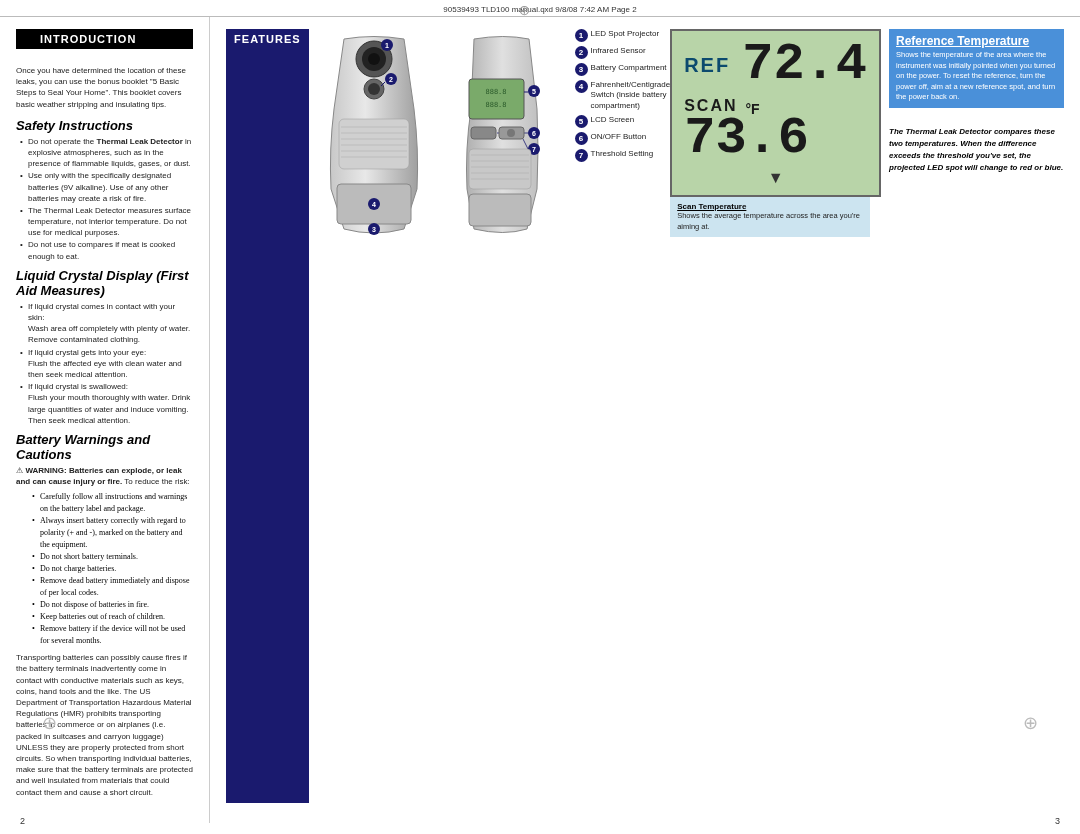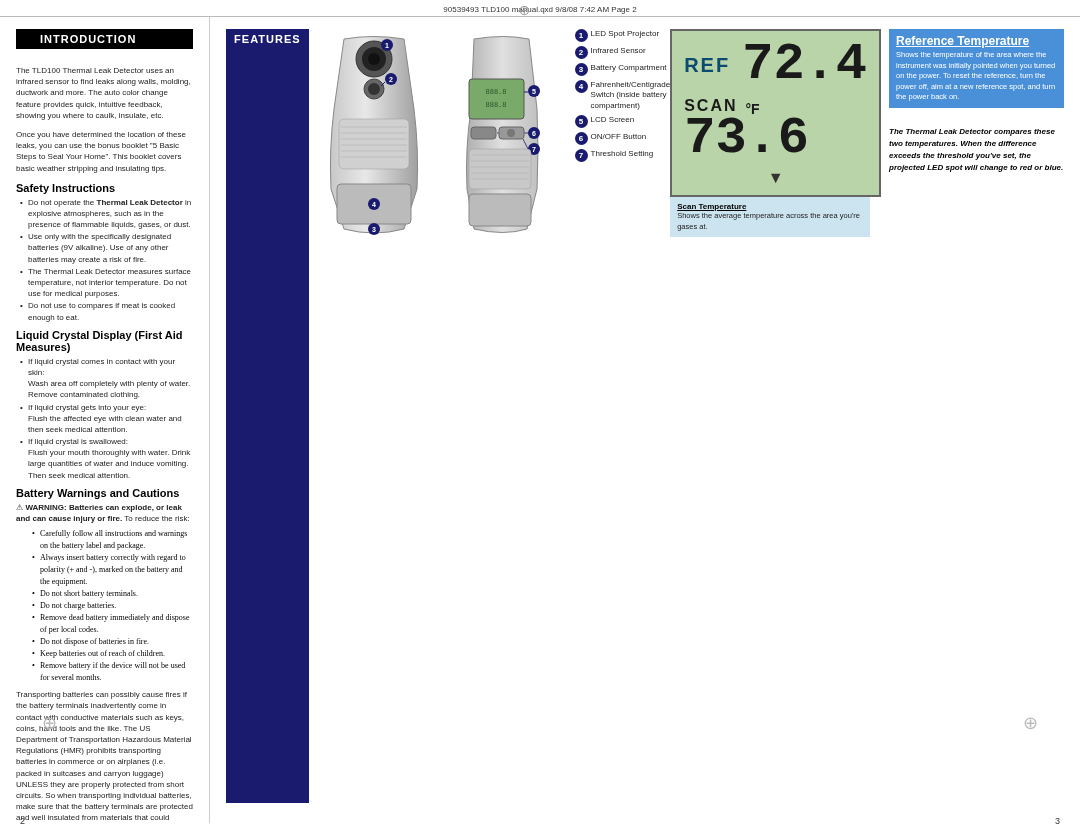--- a/index.html
+++ b/index.html
@@ -38,24 +38,25 @@
     }
 
     .intro-text {
       font-size: 8px;
       line-height: 1.4;
       color: #222;
       margin-bottom: 8px;
     }
 
     .subsection-title {
-      font-size: 11px;
+      font-size: 13px;
       font-weight: bold;
       color: #000;
       margin-bottom: 3px;
+      font-style: italic;
     }
 
     .bullet-list {
       font-size: 8px;
       line-height: 1.4;
       color: #222;
       margin-bottom: 6px;
       padding-left: 4px;
     }
 
@@ -213,21 +214,20 @@
   <span>90539493 TLD100 manual.qxd  9/8/08  7:42 AM  Page 2</span>
   
   <span style="position:absolute; left:48%; top:2px; color:#999; font-size:14px;">⊕</span>
 </div>
 
 <div class="main-content">
 
   <div class="left-panel">
     <div class="section-title">INTRODUCTION</div>
 
-    <p class="intro-text">The TLD100 Thermal Leak Detector uses an infrared sensor to find leaks along walls, molding, ductwork and more. The auto color change feature provides quick, intuitive feedback, showing you where to caulk, insulate, etc.</p>
     <p class="intro-text">Once you have determined the location of these leaks, you can use the bonus booklet "5 Basic Steps to Seal Your Home". This booklet covers basic weather stripping and insulating tips.</p>
 
     <div class="subsection-title">Safety Instructions</div>
     <ul class="bullet-list">
       <li>Do not operate the <strong>Thermal Leak Detector</strong> in explosive atmospheres, such as in the presence of flammable liquids, gases, or dust.</li>
       <li>Use only with the specifically designated batteries (9V alkaline). Use of any other batteries may create a risk of fire.</li>
       <li>The Thermal Leak Detector measures surface temperature, not interior temperature. Do not use for medical purposes.</li>
       <li>Do not use to compares if meat is cooked enough to eat.</li>
     </ul>
 
@@ -407,21 +407,21 @@
           </div>
           <div style="margin-top:-4px;">
             <span style="font-size:52px; font-weight:bold; color:#1a1a1a; font-family:'Courier New',monospace; line-height:1;">73.6</span>
           </div>
 
           <div style="text-align:center; margin-top:4px; color:#333; font-size:16px;">▼</div>
         </div>
 
         <div style="background:#cce4f0; padding:5px 7px; width:200px; margin-top:0;">
           <div style="font-weight:bold; text-decoration:underline; font-size:8px; color:#000;">Scan Temperature</div>
-          <div style="font-size:7.5px; color:#222; line-height:1.4;">Shows the average temperature across the area you're gases at.</div>
+          <div style="font-size:7.5px; color:#222; line-height:1.4;">Shows the average temperature across the area you're aiming at.</div>
         </div>
       </div>
 
       <div class="right-annotations">
 
         <div style="background:#4a90d9; color:#fff; padding:5px 7px; width:175px;">
           <div style="font-weight:bold; text-decoration:underline; margin-bottom:2px; font-size:12px;">Reference Temperature</div>
           <div style="font-size:7.5px; line-height:1.4;">Shows the temperature of the area where the instrument was initially pointed when you turned on the power. To reset the reference, turn the power off, aim at a new reference spot, and turn the power back on.</div>
         </div>
 

